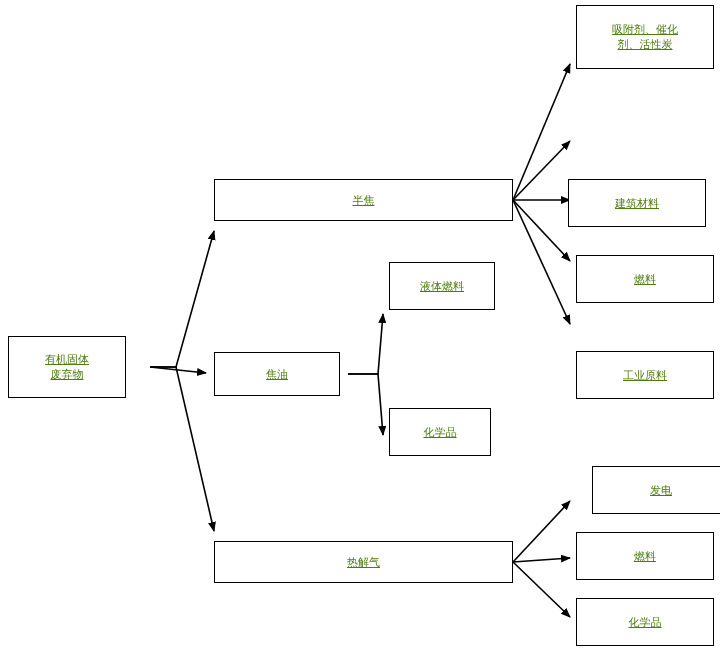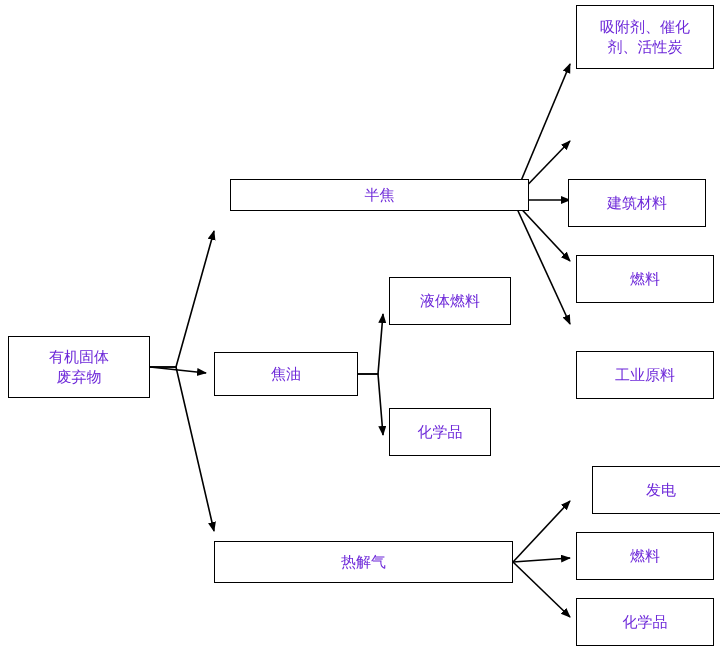--- a/index.html
+++ b/index.html
@@ -19,25 +19,26 @@
   }
   .node {
     position: absolute;
     box-sizing: border-box;
     border: 1px solid #000000;
     background: #ffffff;
     display: flex;
     align-items: center;
     justify-content: center;
     text-align: center;
-    font-size: 15px;
-    color: #6d28d9;
+    font-size: 11px;
+    color: #4d7c0f;
     line-height: 1.35;
     padding: 2px 4px;
     z-index: 2;
+    text-decoration: underline;
   }
   .node span {
     display: block;
     white-space: pre-line;
   }
   svg.edges {
     position: absolute;
     left: 0;
     top: 0;
     width: 720px;
@@ -70,47 +71,47 @@
 
       <path d="M348,374 L378,374 L383,314"></path>
       <path d="M348,374 L378,374 L383,435"></path>
 
       <path d="M513,562 L570,501"></path>
       <path d="M513,562 L570,558"></path>
       <path d="M513,562 L570,617"></path>
     </g>
   </svg>
 
-  <div class="node" style="left:8px; top:336px; width:142px; height:62px;">
+  <div class="node" style="left:8px; top:336px; width:118px; height:62px;">
     <span>有机固体
 废弃物</span>
   </div>
-  <div class="node" style="left:214px; top:179px; width:299px; height:32px;margin-left:16px;">
+  <div class="node" style="left:214px; top:179px; width:299px; height:42px;">
     <span>半焦</span>
   </div>
-  <div class="node" style="left:214px; top:352px; width:144px; height:44px;">
+  <div class="node" style="left:214px; top:352px; width:126px; height:44px;">
     <span>焦油</span>
   </div>
   <div class="node" style="left:214px; top:541px; width:299px; height:42px;">
     <span>热解气</span>
   </div>
   <div class="node" style="left:576px; top:5px; width:138px; height:64px;">
     <span>吸附剂、催化
 剂、活性炭</span>
   </div>
   <div class="node" style="left:568px; top:179px; width:138px; height:48px;">
     <span>建筑材料</span>
   </div>
   <div class="node" style="left:576px; top:255px; width:138px; height:48px;">
     <span>燃料</span>
   </div>
   <div class="node" style="left:576px; top:331px; width:138px; height:48px;margin-top:20px;">
     <span>工业原料</span>
   </div>
-  <div class="node" style="left:389px; top:277px; width:122px; height:48px;">
+  <div class="node" style="left:389px; top:262px; width:106px; height:48px;">
     <span>液体燃料</span>
   </div>
   <div class="node" style="left:389px; top:408px; width:102px; height:48px;">
     <span>化学品</span>
   </div>
   <div class="node" style="left:592px; top:466px; width:138px; height:48px;">
     <span>发电</span>
   </div>
   <div class="node" style="left:576px; top:532px; width:138px; height:48px;">
     <span>燃料</span>

